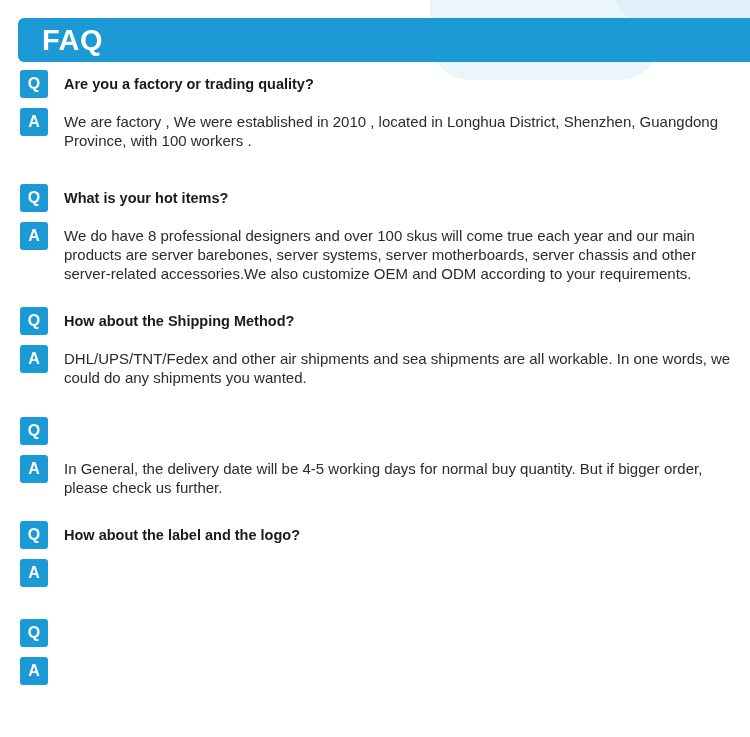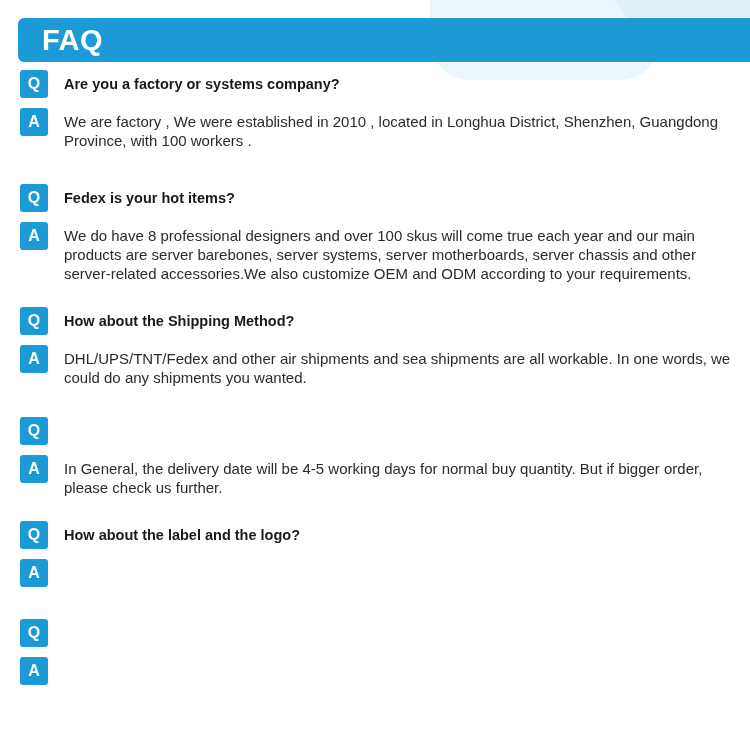--- a/index.html
+++ b/index.html
@@ -124,34 +124,34 @@
 
   <div class="header">
     <div class="header-title">FAQ</div>
   </div>
 
   <div class="faq-list">
 
     <div class="faq-item">
       <div class="row q-row">
         <div class="badge">Q</div>
-        <div class="q-text">Are you a factory or systems company?</div>
+        <div class="q-text">Are you a factory or trading quality?</div>
       </div>
       <div class="row a-row">
         <div class="badge">A</div>
         <div class="a-text"> We are factory , We were established in 2010 , located in Longhua District, Shenzhen, Guangdong Province, with  100 workers .</div>
       </div>
     </div>
 
     <div class="spacer-1"></div>
 
     <div class="faq-item">
       <div class="row q-row">
         <div class="badge">Q</div>
-        <div class="q-text">Fedex is your hot items?</div>
+        <div class="q-text">What is your hot items?</div>
       </div>
       <div class="row a-row">
         <div class="badge">A</div>
         <div class="a-text"> We do have 8 professional designers and over 100 skus will come true each year and our main products are server barebones, server systems, server motherboards, server chassis and other server-related accessories.We also customize OEM and ODM according to your requirements.</div>
       </div>
     </div>
 
     <div class="spacer-2"></div>
 
     <div class="faq-item">

